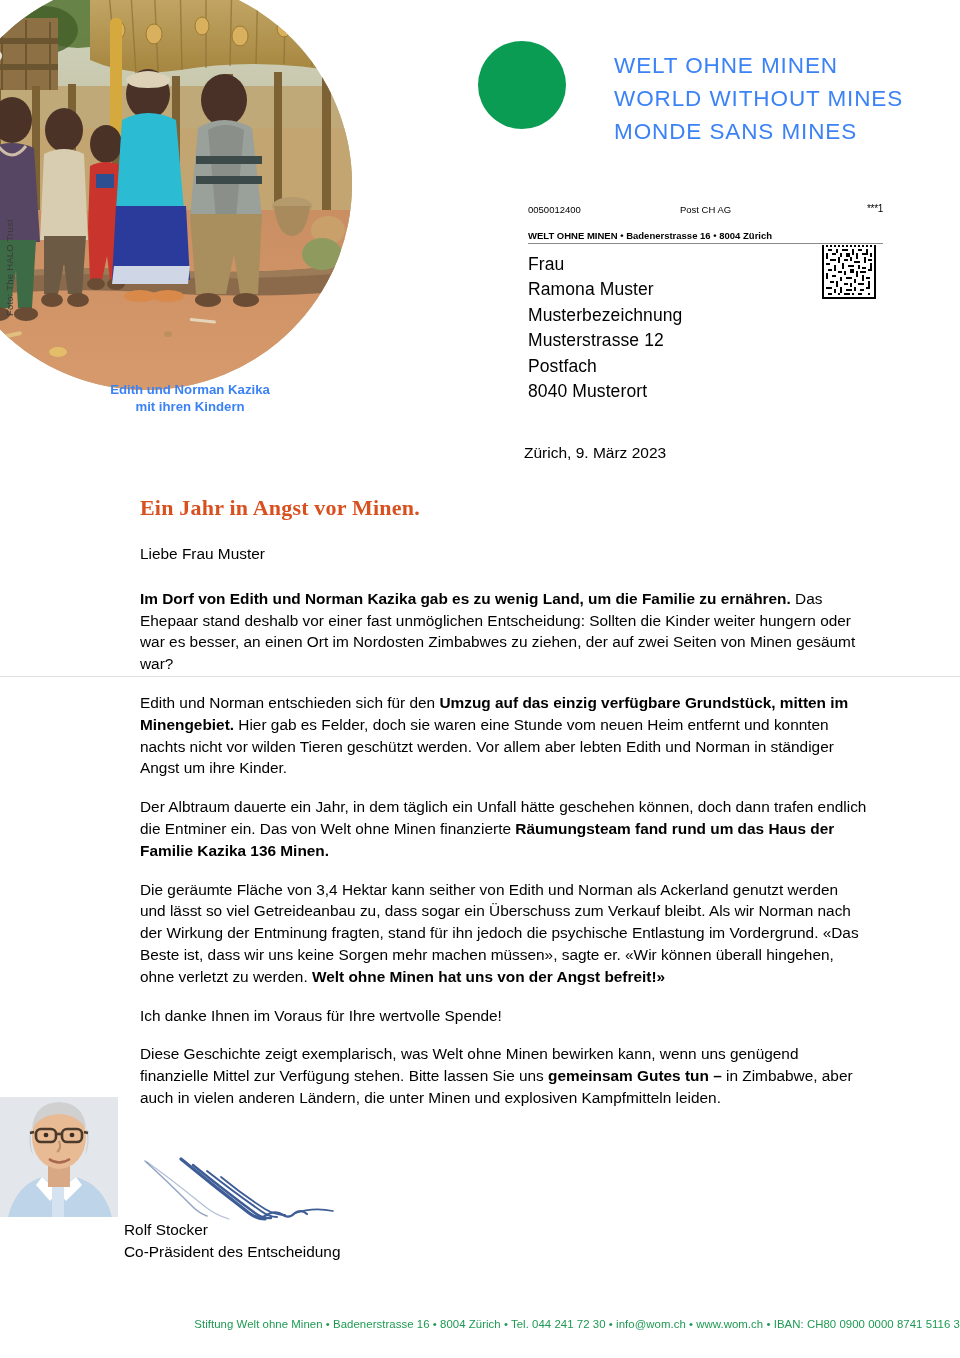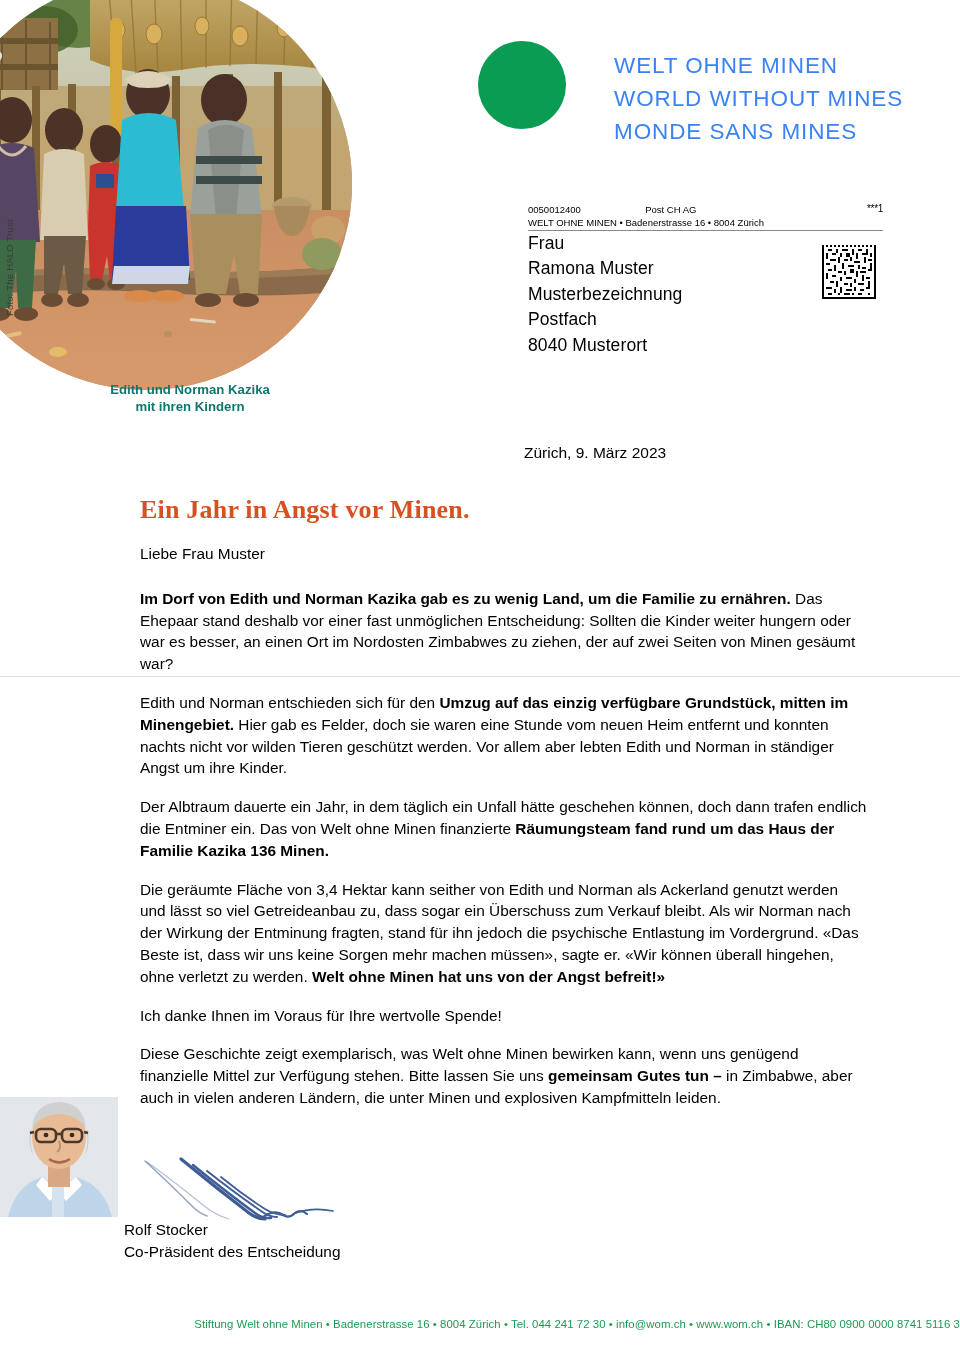--- a/index.html
+++ b/index.html
@@ -9,46 +9,46 @@
   
   #hero-photo{position:absolute;left:-60px;top:-22px;width:412px;height:412px;
     border-radius:50%;overflow:hidden;}
   #hero-photo svg{display:block;width:100%;height:100%;}
 
   #photo-credit{position:absolute;left:4px;top:300px;width:16px;height:100px;
     font-size:9.5px;color:#3b3b3b;letter-spacing:.2px;white-space:nowrap;
     transform-origin:left top;transform:rotate(-90deg) translate(-100%,0);}
 
   #photo-caption{position:absolute;left:60px;top:382px;width:260px;text-align:center;
-    color:#0f766e;font-weight:bold;font-size:13.2px;line-height:1.28;}
+    color:#3b82f6;font-weight:bold;font-size:13.2px;line-height:1.28;}
 
   
   #logo-dot{position:absolute;left:478px;top:41px;width:88px;height:88px;border-radius:50%;
     background:#0a9c53;}
   #logo-text{position:absolute;left:614px;top:50px;color:#3b82f6;font-size:22.5px;
     line-height:1.46;letter-spacing:.9px;}
 
   
   #address-block{position:absolute;left:528px;top:203px;width:355px;}
   .post-top{display:flex;justify-content:space-between;align-items:flex-end;
     font-size:9.5px;line-height:1.25;}
   .post-top .pt-left{width:33%;text-align:left;}
-  .post-top .pt-mid{width:34%;text-align:left;}
+  .post-top .pt-mid{width:34%;text-align:center;}
   .post-top .pt-right{width:33%;text-align:right;font-size:10px;letter-spacing:-.3px;}
   #sender-line{font-size:9.5px;border-bottom:1px solid #8a8a8a;padding-bottom:2px;
-    margin-top:1px;width:100%;}
-  #recipient{margin-top:0;font-size:17.5px;line-height:1.46;letter-spacing:.1px;}
+    margin-top:14px;width:100%;font-weight:bold;}
+  #recipient{margin-top:8px;font-size:17.5px;line-height:1.46;letter-spacing:.1px;}
   #datamatrix{position:absolute;left:822px;top:245px;width:54px;height:54px;}
   #datamatrix svg{display:block;}
 
   
   #date-line{position:absolute;left:524px;top:444px;font-size:15.5px;}
   #headline{position:absolute;left:140px;top:495px;color:#d9501f;
     font-family:"Liberation Serif","DejaVu Serif",serif;font-weight:bold;
-    font-size:26px;letter-spacing:.2px;}
+    font-size:22px;letter-spacing:.2px;}
   #letter{position:absolute;left:140px;top:543px;width:735px;font-size:15.4px;
     line-height:1.415;}
   #letter p{margin:0 8px 17px 0;}
   #letter .salutation{margin-bottom:23px;}
   #letter b{font-weight:bold;}
 
   
   #fold-line{position:absolute;left:0;top:676px;width:100%;height:1px;background:#e2e2e2;}
 
   
@@ -223,20 +223,21 @@
   <div class="post-top">
     <span class="pt-left">0050012400</span>
     <span class="pt-mid">Post CH AG</span>
     <span class="pt-right">***1</span>
   </div>
   <div id="sender-line">WELT OHNE MINEN • Badenerstrasse 16 • 8004 Zürich</div>
   <div id="recipient">
     <div>Frau</div>
     <div>Ramona Muster</div>
     <div>Musterbezeichnung</div>
+    <div>Musterstrasse 12</div>
     <div>Postfach</div>
     <div>8040 Musterort</div>
   </div>
 </div>
 
 <div id="datamatrix">
   <svg width="54" height="54" viewBox="0 0 27 27" shape-rendering="crispEdges" aria-hidden="true">
     <rect width="27" height="27" fill="#fff"></rect>
     <g fill="#000">
       <rect x="0" y="0" width="1" height="27"></rect>

